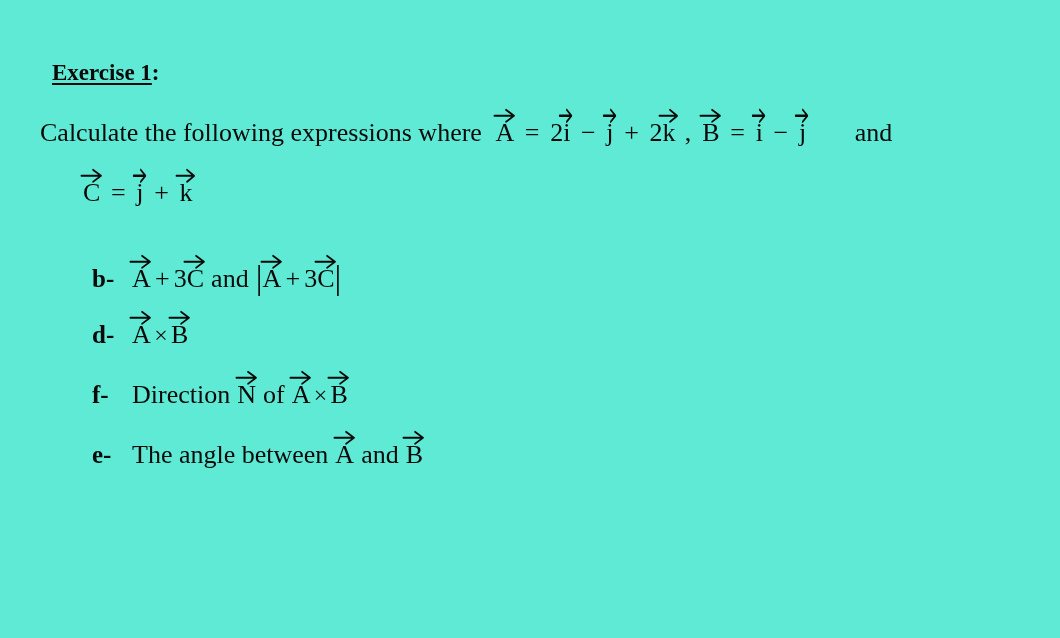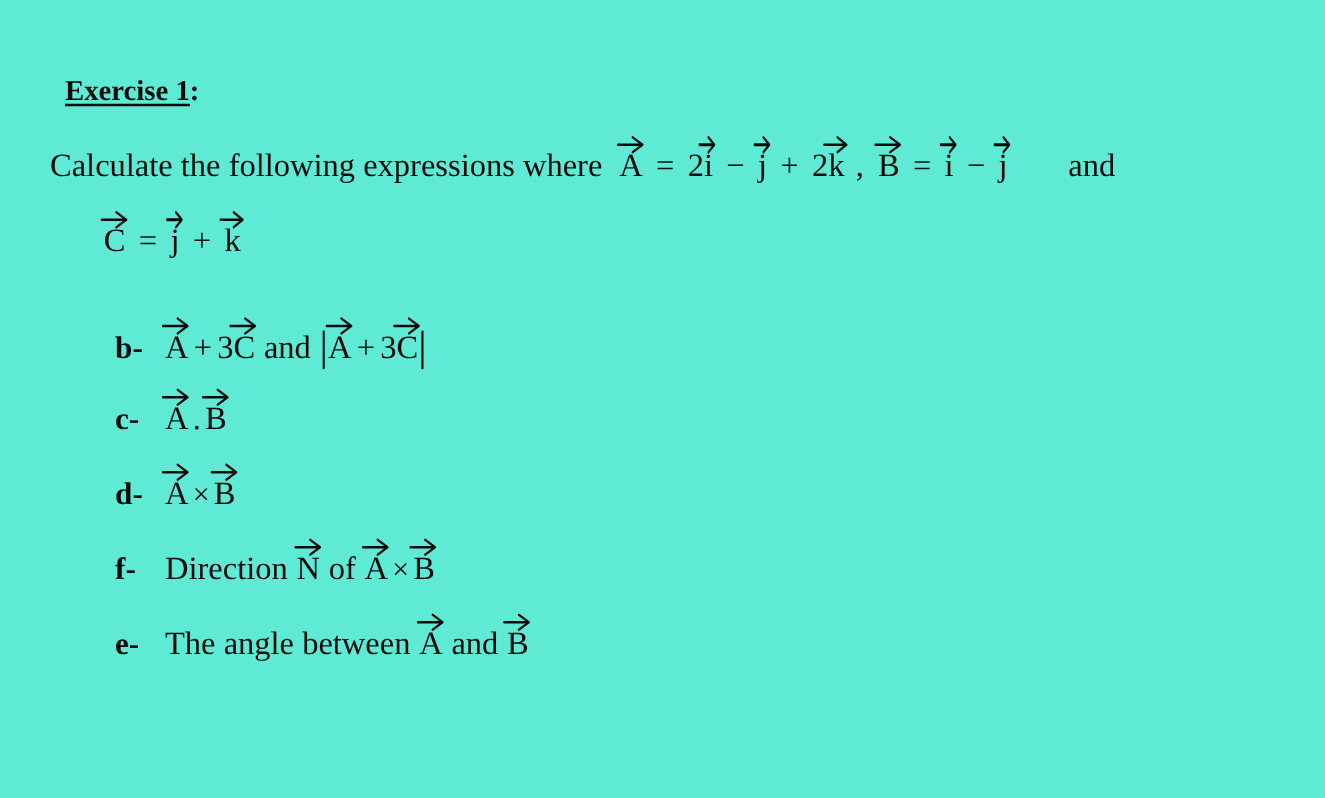--- a/index.html
+++ b/index.html
@@ -229,66 +229,55 @@
               <svg viewBox="0 0 20 8" preserveAspectRatio="none">
                 <path d="M0 6 L17 6 M11 1.4 L18.5 6 L11 10.6" fill="none" stroke="#0a0a0a" stroke-width="1.5" stroke-linecap="round" stroke-linejoin="round"></path>
               </svg>
             </span><span class="base">A</span></span><span class="op">+</span><span>3</span><span class="vec wide"><span class="arr">
               <svg viewBox="0 0 20 8" preserveAspectRatio="none">
                 <path d="M0 6 L17 6 M11 1.4 L18.5 6 L11 10.6" fill="none" stroke="#0a0a0a" stroke-width="1.5" stroke-linecap="round" stroke-linejoin="round"></path>
               </svg>
             </span><span class="base">C</span></span><span class="bar">|</span></span>
     </div>
 
-    <div class="item">
-      <span class="marker">c-</span><span class="body"><span class="vec wide"><span class="arr">
-              <svg viewBox="0 0 20 8" preserveAspectRatio="none">
-                <path d="M0 6 L17 6 M11 1.4 L18.5 6 L11 10.6" fill="none" stroke="#0a0a0a" stroke-width="1.5" stroke-linecap="round" stroke-linejoin="round"></path>
-              </svg>
-            </span><span class="base">A</span></span><span class="dot">.</span><span class="vec wide"><span class="arr">
+
+    <div class="item">
+      <span class="marker">d-</span><span class="body"><span class="vec wide"><span class="arr">
+              <svg viewBox="0 0 20 8" preserveAspectRatio="none">
+                <path d="M0 6 L17 6 M11 1.4 L18.5 6 L11 10.6" fill="none" stroke="#0a0a0a" stroke-width="1.5" stroke-linecap="round" stroke-linejoin="round"></path>
+              </svg>
+            </span><span class="base">A</span></span><span class="times">×</span><span class="vec wide"><span class="arr">
               <svg viewBox="0 0 20 8" preserveAspectRatio="none">
                 <path d="M0 6 L17 6 M11 1.4 L18.5 6 L11 10.6" fill="none" stroke="#0a0a0a" stroke-width="1.5" stroke-linecap="round" stroke-linejoin="round"></path>
               </svg>
             </span><span class="base">B</span></span></span>
     </div>
 
     <div class="item">
-      <span class="marker">d-</span><span class="body"><span class="vec wide"><span class="arr">
+      <span class="marker">f-</span><span class="body"><span>Direction</span><span class="sp-sm"></span><span class="vec wide"><span class="arr">
+              <svg viewBox="0 0 20 8" preserveAspectRatio="none">
+                <path d="M0 6 L17 6 M11 1.4 L18.5 6 L11 10.6" fill="none" stroke="#0a0a0a" stroke-width="1.5" stroke-linecap="round" stroke-linejoin="round"></path>
+              </svg>
+            </span><span class="base">N</span></span><span class="sp-sm"></span><span>of</span><span class="sp-sm"></span><span class="vec wide"><span class="arr">
               <svg viewBox="0 0 20 8" preserveAspectRatio="none">
                 <path d="M0 6 L17 6 M11 1.4 L18.5 6 L11 10.6" fill="none" stroke="#0a0a0a" stroke-width="1.5" stroke-linecap="round" stroke-linejoin="round"></path>
               </svg>
             </span><span class="base">A</span></span><span class="times">×</span><span class="vec wide"><span class="arr">
               <svg viewBox="0 0 20 8" preserveAspectRatio="none">
                 <path d="M0 6 L17 6 M11 1.4 L18.5 6 L11 10.6" fill="none" stroke="#0a0a0a" stroke-width="1.5" stroke-linecap="round" stroke-linejoin="round"></path>
               </svg>
             </span><span class="base">B</span></span></span>
     </div>
 
     <div class="item">
-      <span class="marker">f-</span><span class="body"><span>Direction</span><span class="sp-sm"></span><span class="vec wide"><span class="arr">
-              <svg viewBox="0 0 20 8" preserveAspectRatio="none">
-                <path d="M0 6 L17 6 M11 1.4 L18.5 6 L11 10.6" fill="none" stroke="#0a0a0a" stroke-width="1.5" stroke-linecap="round" stroke-linejoin="round"></path>
-              </svg>
-            </span><span class="base">N</span></span><span class="sp-sm"></span><span>of</span><span class="sp-sm"></span><span class="vec wide"><span class="arr">
-              <svg viewBox="0 0 20 8" preserveAspectRatio="none">
-                <path d="M0 6 L17 6 M11 1.4 L18.5 6 L11 10.6" fill="none" stroke="#0a0a0a" stroke-width="1.5" stroke-linecap="round" stroke-linejoin="round"></path>
-              </svg>
-            </span><span class="base">A</span></span><span class="times">×</span><span class="vec wide"><span class="arr">
+      <span class="marker">e-</span><span class="body"><span>The angle between</span><span class="sp-sm"></span><span class="vec wide"><span class="arr">
+              <svg viewBox="0 0 20 8" preserveAspectRatio="none">
+                <path d="M0 6 L17 6 M11 1.4 L18.5 6 L11 10.6" fill="none" stroke="#0a0a0a" stroke-width="1.5" stroke-linecap="round" stroke-linejoin="round"></path>
+              </svg>
+            </span><span class="base">A</span></span><span class="sp-sm"></span><span>and</span><span class="sp-sm"></span><span class="vec wide"><span class="arr">
               <svg viewBox="0 0 20 8" preserveAspectRatio="none">
                 <path d="M0 6 L17 6 M11 1.4 L18.5 6 L11 10.6" fill="none" stroke="#0a0a0a" stroke-width="1.5" stroke-linecap="round" stroke-linejoin="round"></path>
               </svg>
             </span><span class="base">B</span></span></span>
     </div>
 
-    <div class="item">
-      <span class="marker">e-</span><span class="body"><span>The angle between</span><span class="sp-sm"></span><span class="vec wide"><span class="arr">
-              <svg viewBox="0 0 20 8" preserveAspectRatio="none">
-                <path d="M0 6 L17 6 M11 1.4 L18.5 6 L11 10.6" fill="none" stroke="#0a0a0a" stroke-width="1.5" stroke-linecap="round" stroke-linejoin="round"></path>
-              </svg>
-            </span><span class="base">A</span></span><span class="sp-sm"></span><span>and</span><span class="sp-sm"></span><span class="vec wide"><span class="arr">
-              <svg viewBox="0 0 20 8" preserveAspectRatio="none">
-                <path d="M0 6 L17 6 M11 1.4 L18.5 6 L11 10.6" fill="none" stroke="#0a0a0a" stroke-width="1.5" stroke-linecap="round" stroke-linejoin="round"></path>
-              </svg>
-            </span><span class="base">B</span></span></span>
-    </div>
-
   </div>
 </div>
 
 </body></html>

